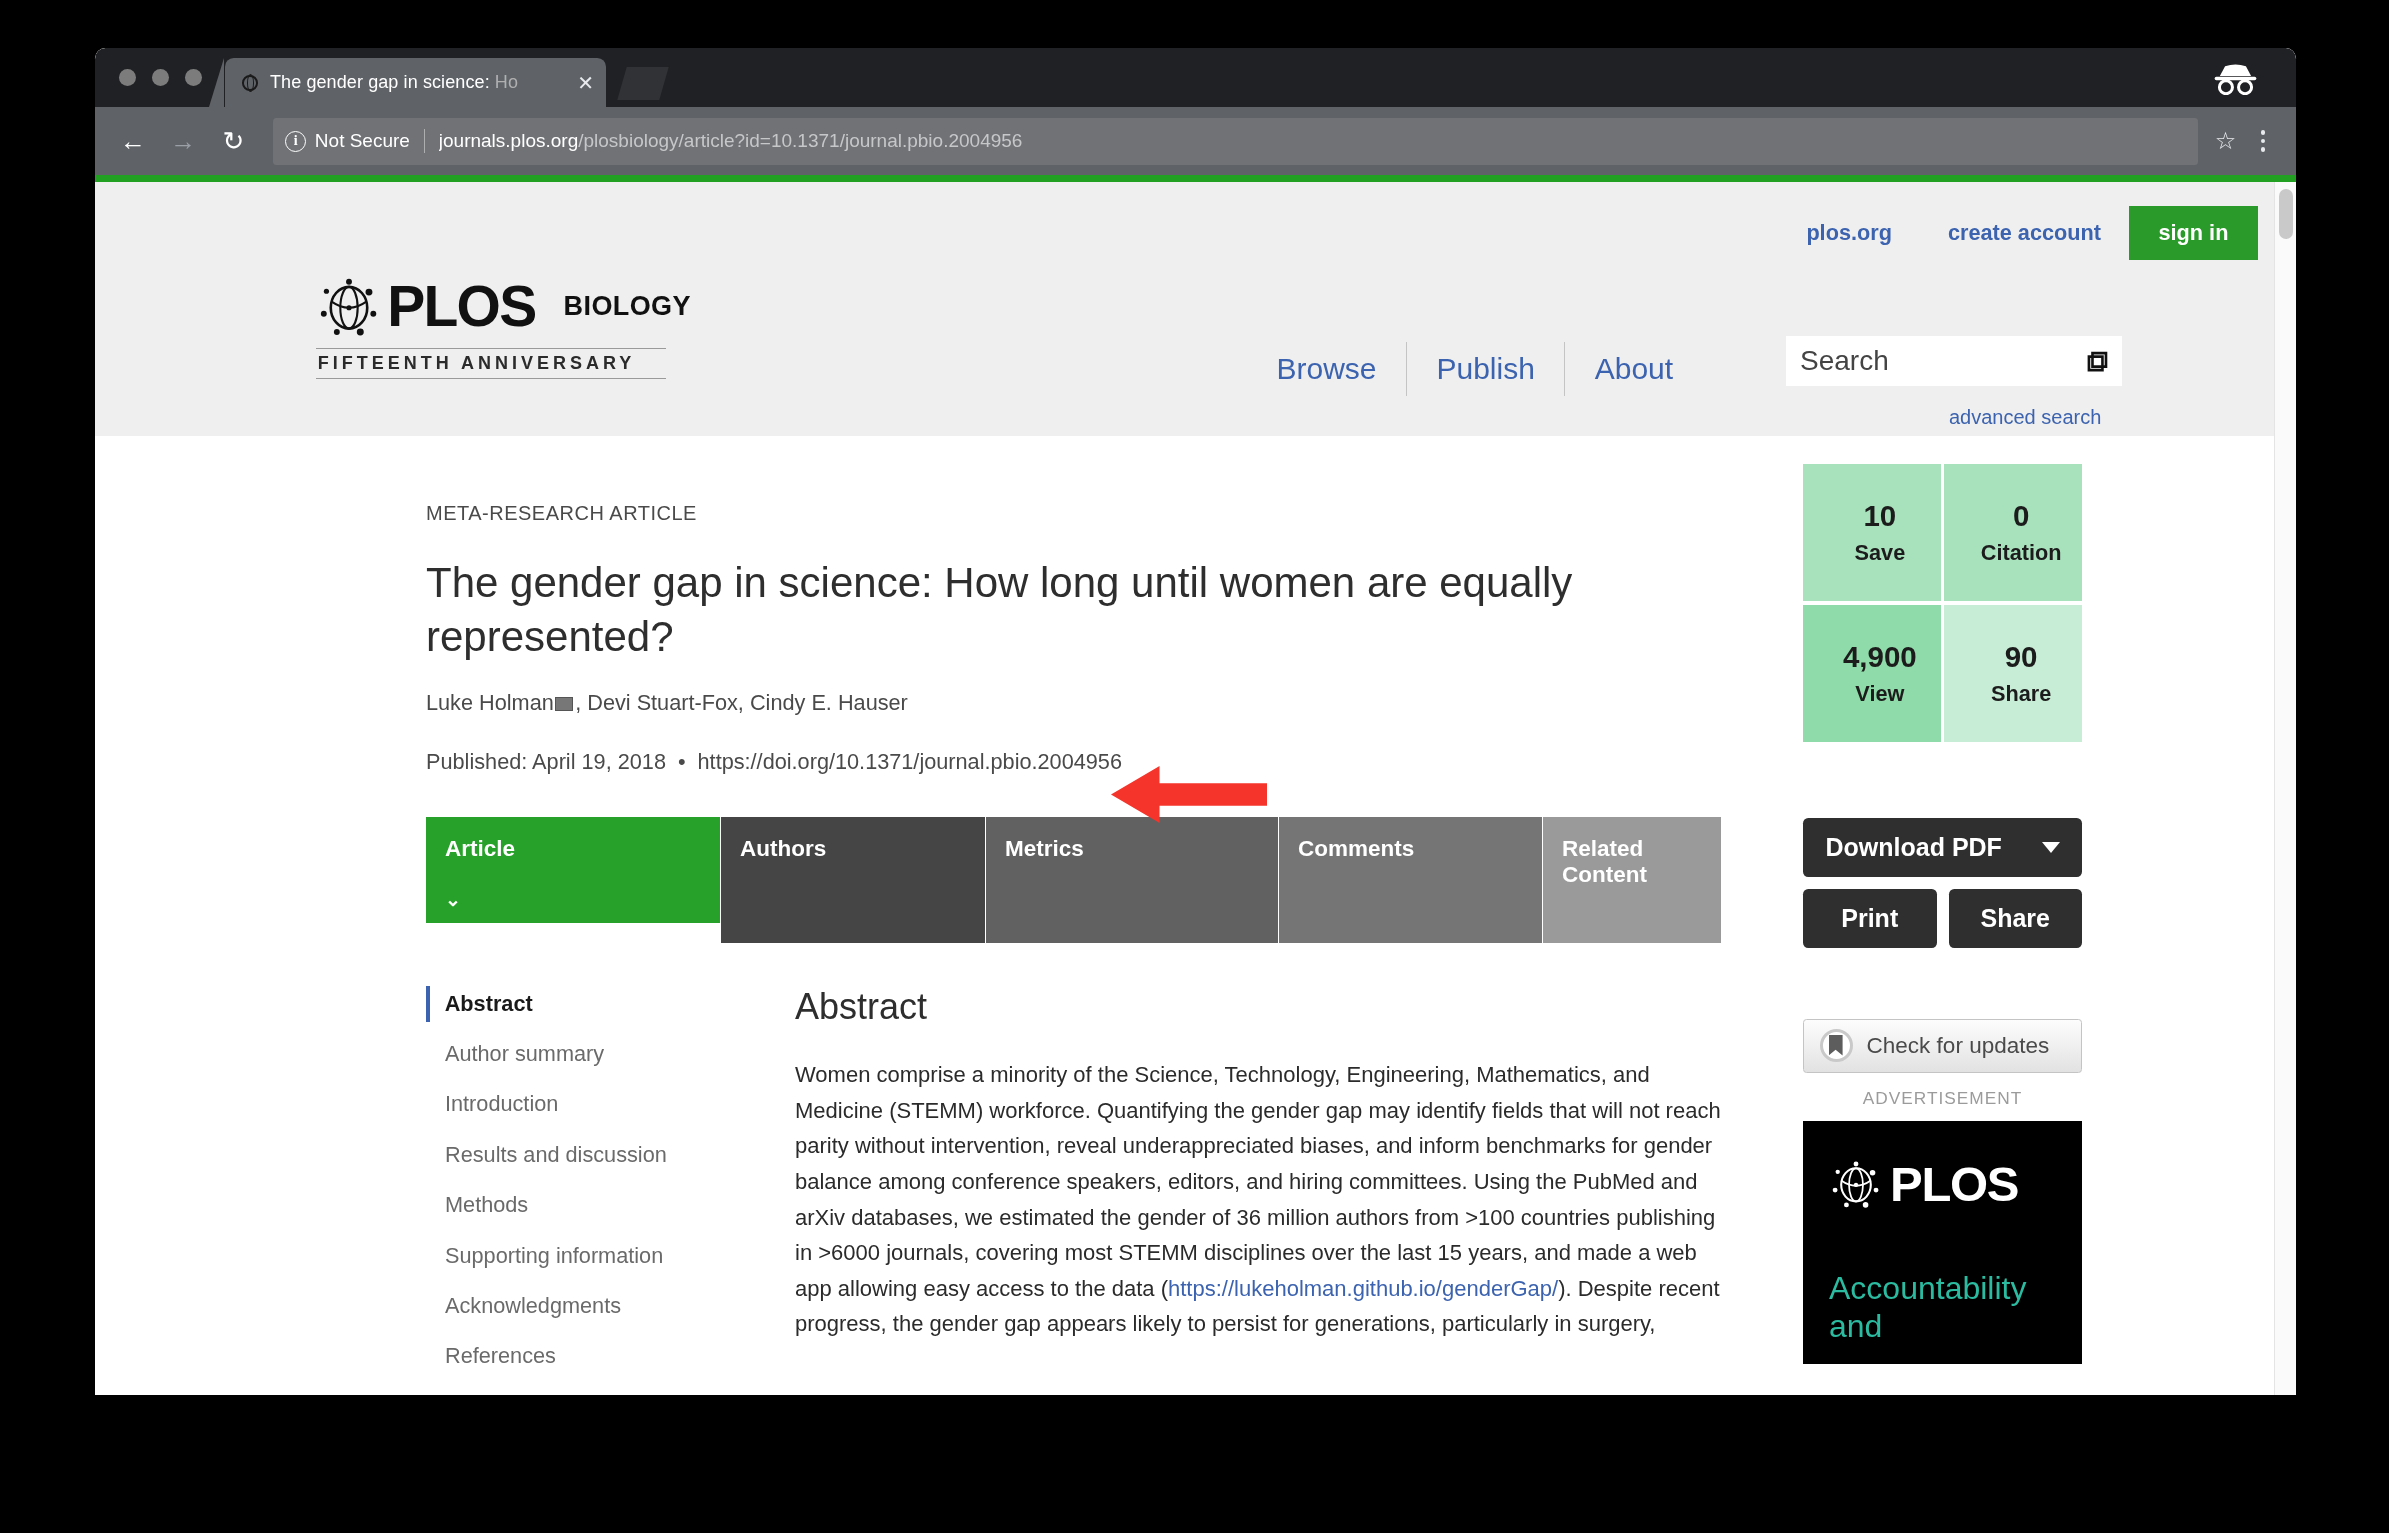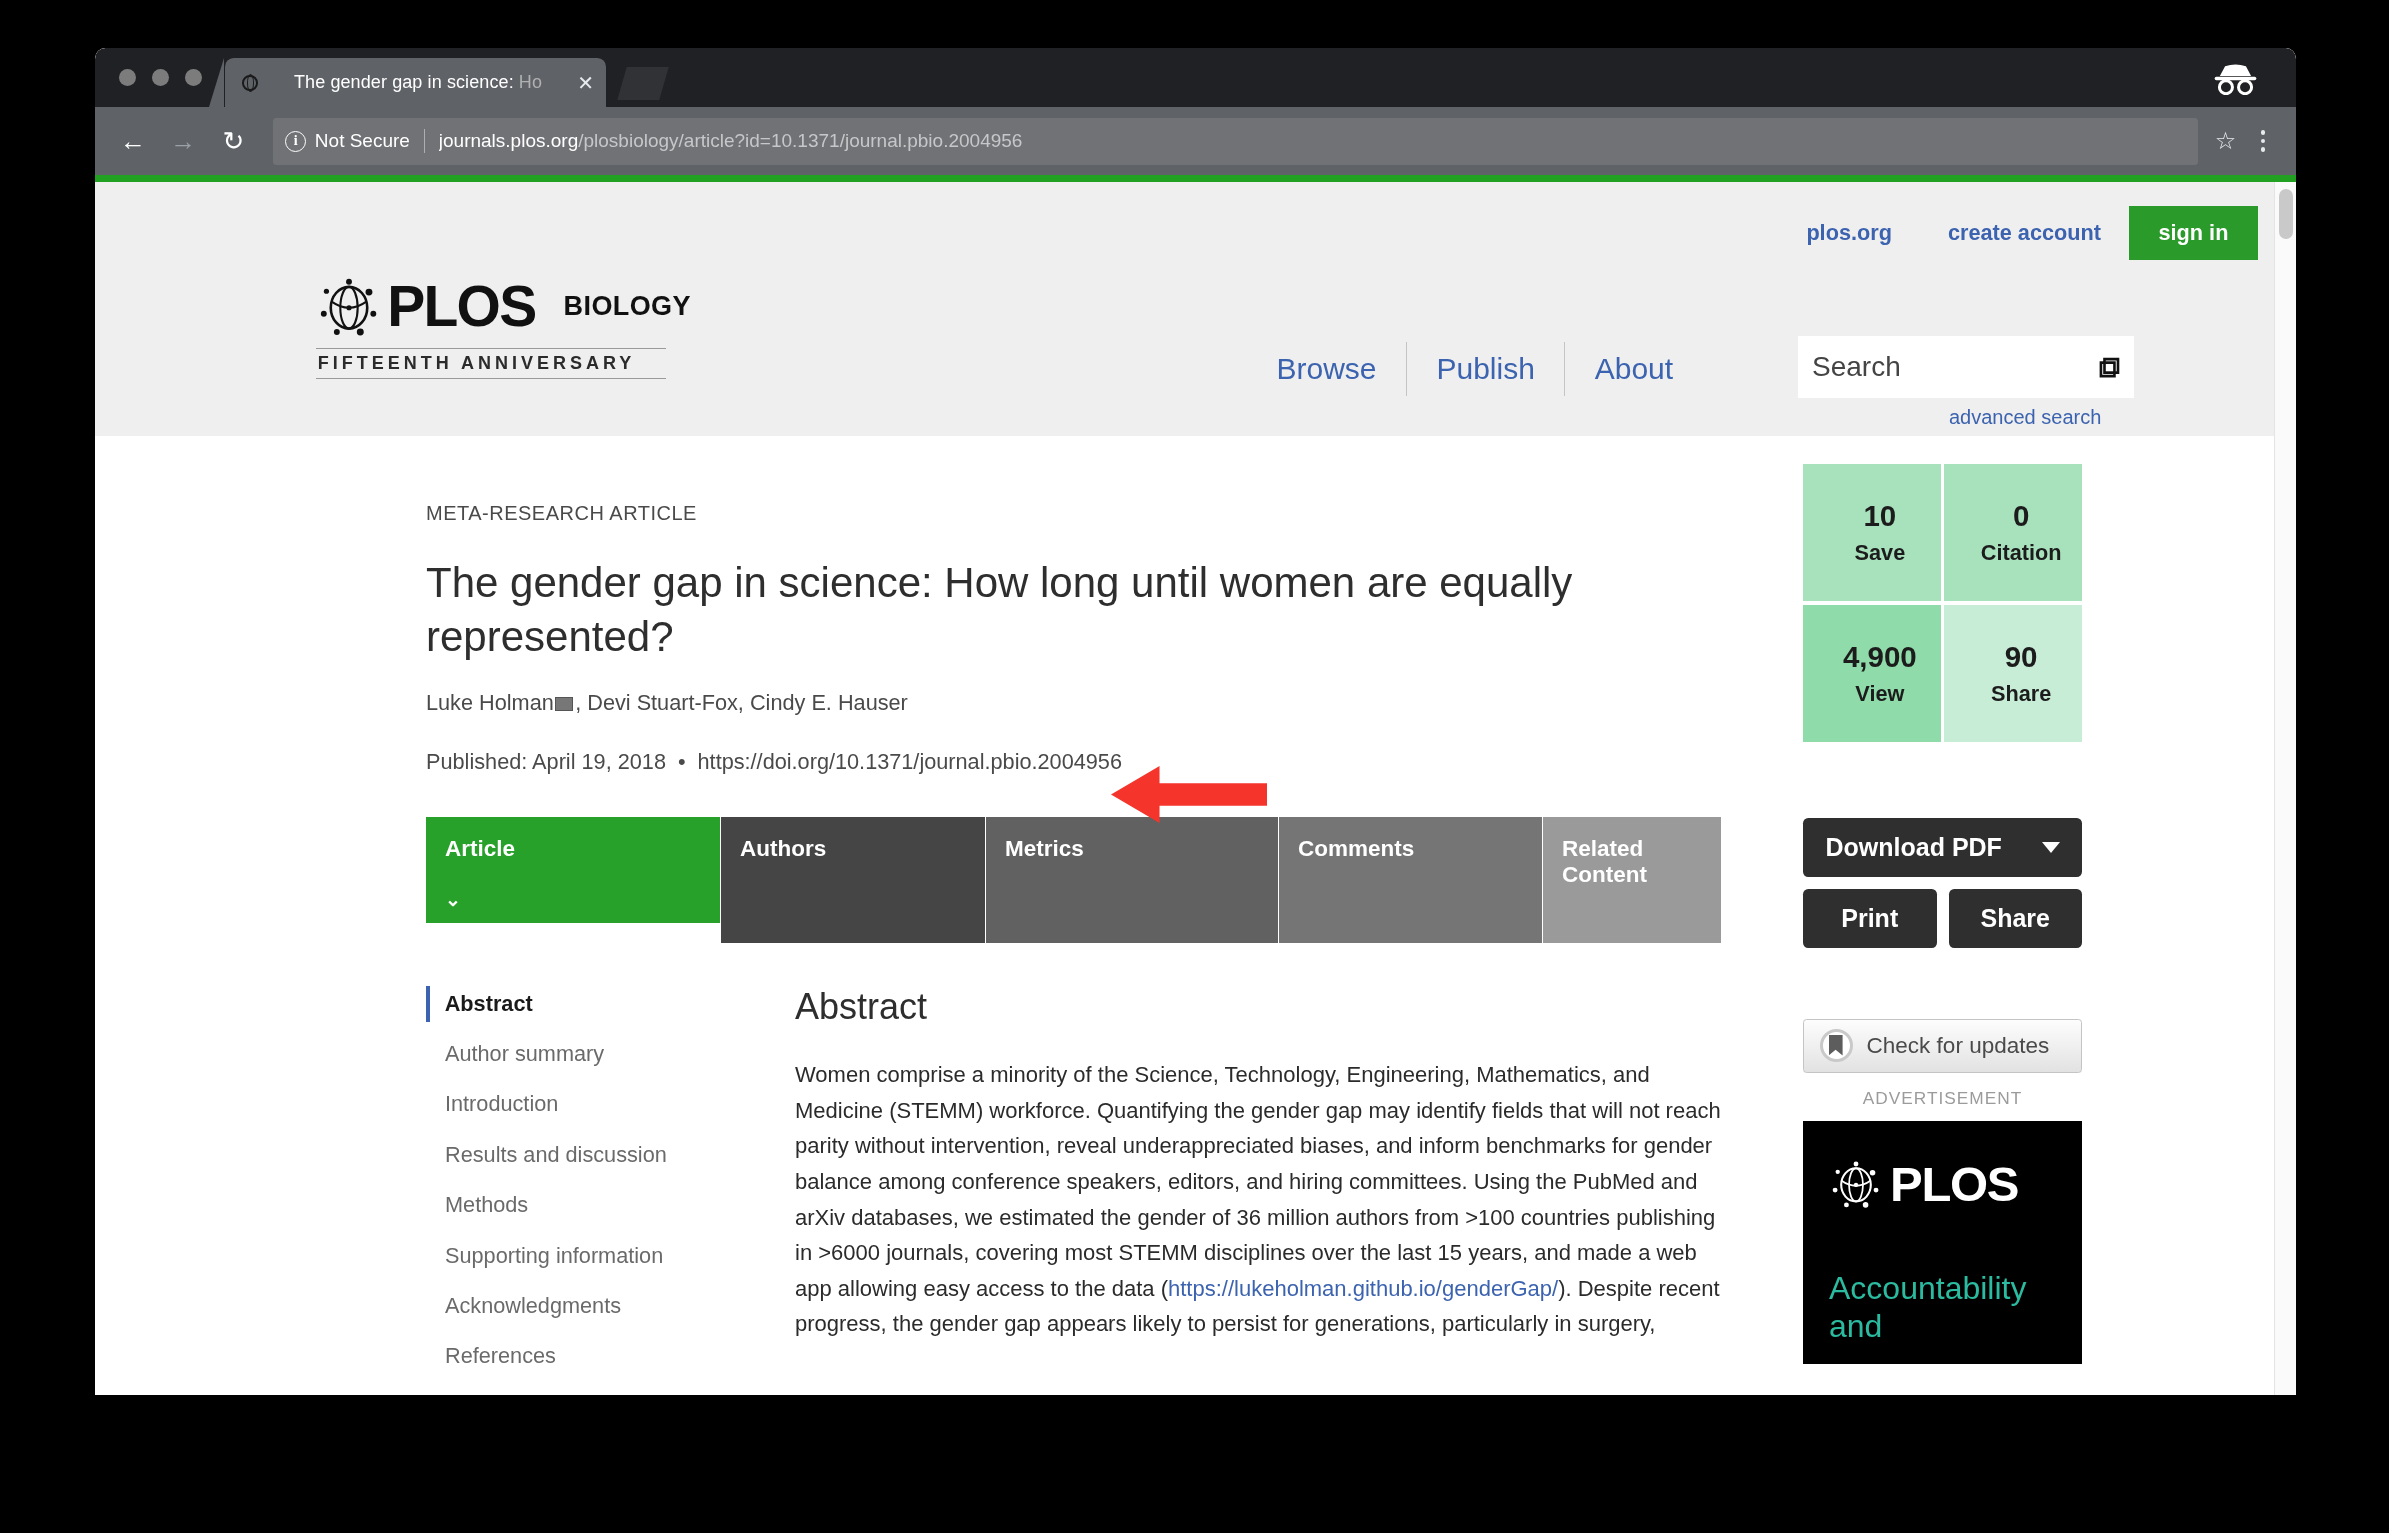--- a/index.html
+++ b/index.html
@@ -33,21 +33,20 @@
   }
   .traffic-light { width: 17.3px; height: 17.3px; border-radius: 50%; background: #7c7c7c; }
 
   #tab-active {
     position: absolute; left: 130px; top: 10.4px;
     width: 381px; height: 49px;
     background: #5f6368;
     border-radius: 8.7px 8.7px 0 0;
     display: flex; align-items: center;
     padding: 0 12px 0 15.6px;
-    gap: 24px;
     
   }
   #tab-active:before {
     content: ""; position: absolute; left: -15.6px; bottom: 0;
     border-bottom: 49px solid #5f6368;
     border-left: 15.6px solid transparent;
   }
   #tab-favicon {
     width: 19px; height: 19px; flex: 0 0 19px; margin-right: 10.4px;
     position: relative;
@@ -178,22 +177,22 @@
     position: absolute; left: 1152px; top: 160px;
     display: flex; align-items: center;
   }
   .main-nav-link {
     color: #3c63af; font-size: 30px; padding: 0 29.5px; white-space: nowrap;
   }
   .main-nav-sep { width: 0.9px; height: 54px; background: #c4c4c4; }
 
   #search-box {
     position: absolute; left: 1691px; top: 154px;
-    width: 336px; height: 62px; background: #ffffff;
-    display: flex; align-items: center; padding: 0 14px; margin-left: 12px;
+    width: 336px; height: 50px; background: #ffffff;
+    display: flex; align-items: center; padding: 0 14px;
   }
   #search-input-text { flex: 1; color: #444; font-size: 28px; }
   #search-icon-glyph { font-size: 29.5px; color: #111; font-weight: bold; transform: scaleX(-1); }
   #advanced-search {
     position: absolute; left: 1854px; top: 224px;
     color: #3c63af; font-size: 20px;
   }
 
   
   #content-wrap { position: relative; margin-right: 22.5px; }

